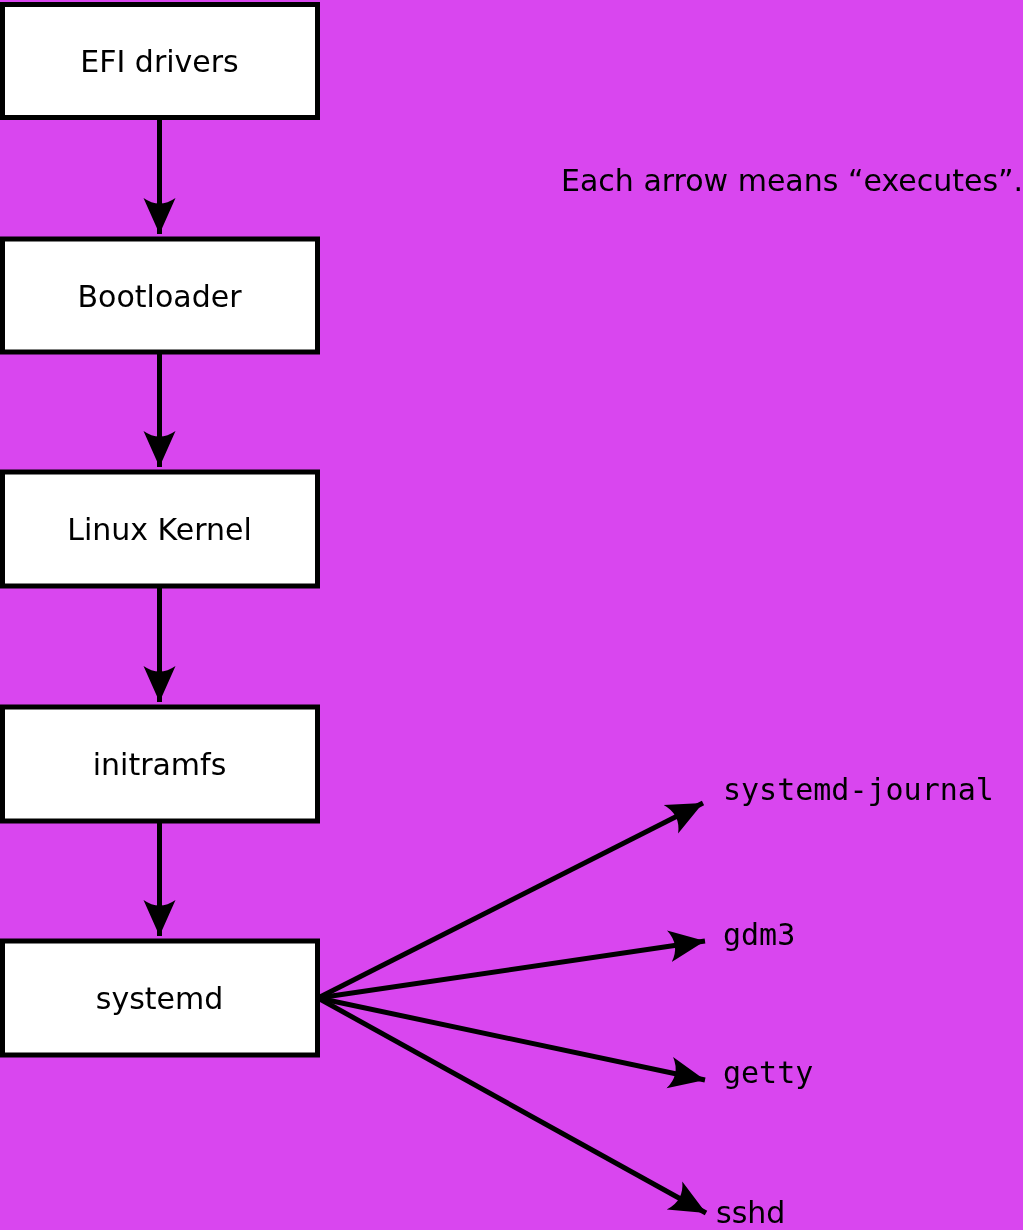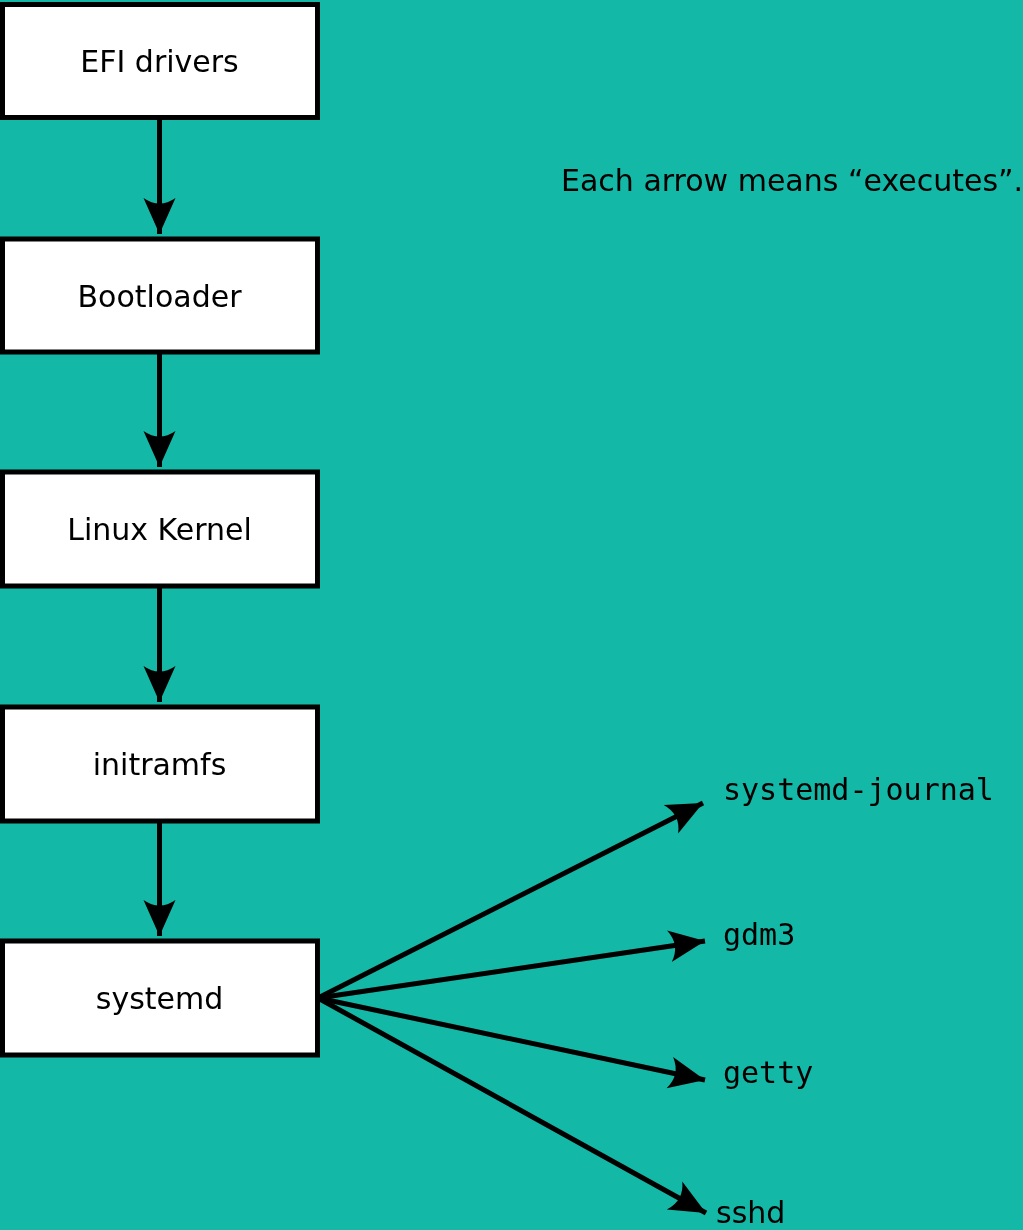--- a/index.html
+++ b/index.html
@@ -4,21 +4,21 @@
 <style>
   html, body {
     margin: 0;
     padding: 0;
     background: #ffffff;
   }
   .canvas {
     position: relative;
     width: 1023px;
     height: 1230px;
-    background: #14b8a6;
+    background: #d946ef;
     overflow: hidden;
     font-family: "DejaVu Sans", "Liberation Sans", sans-serif;
   }
   svg { display: block; }
   .box {
     fill: #ffffff;
     stroke: #000000;
     stroke-width: 5;
   }
   .box-label {

